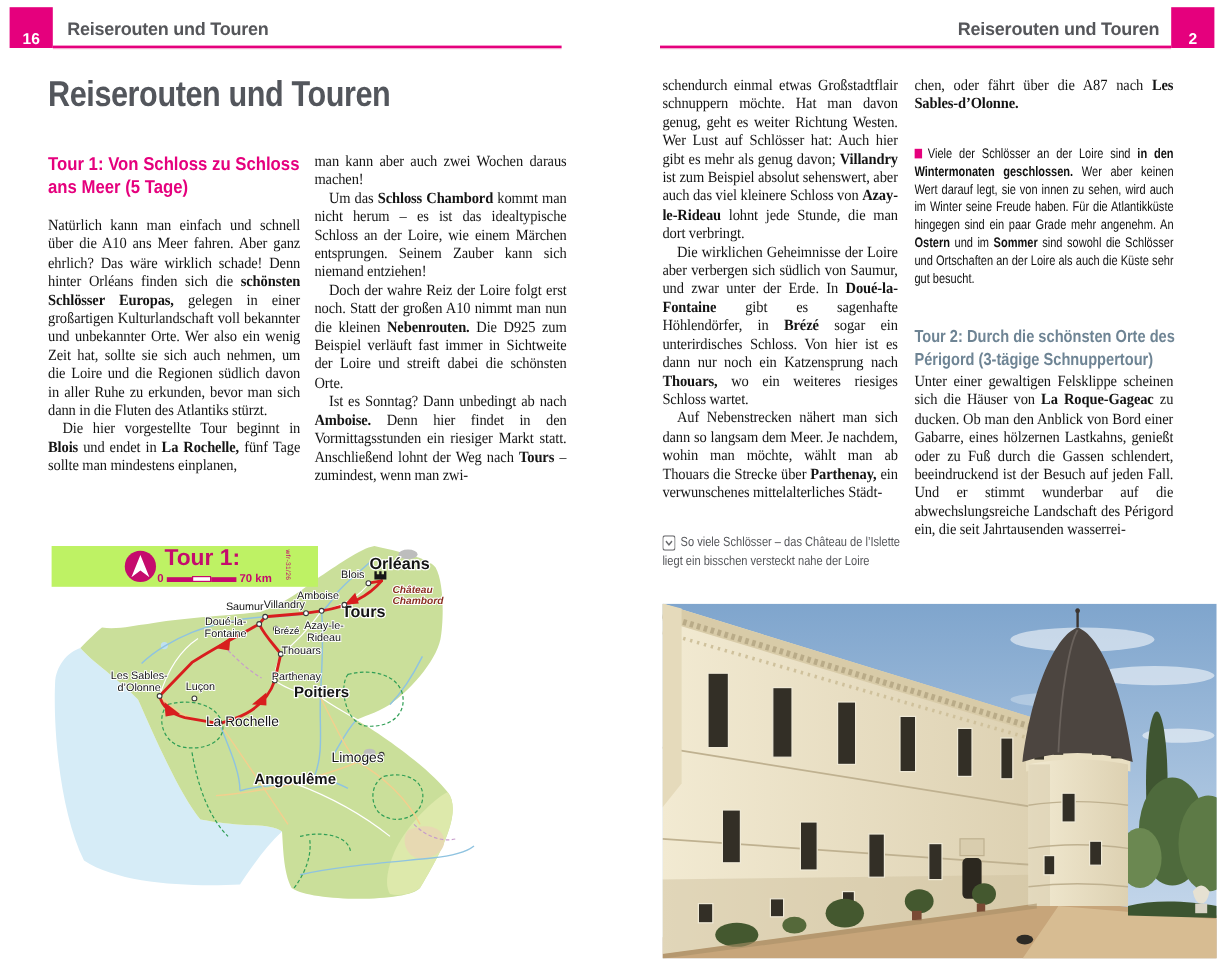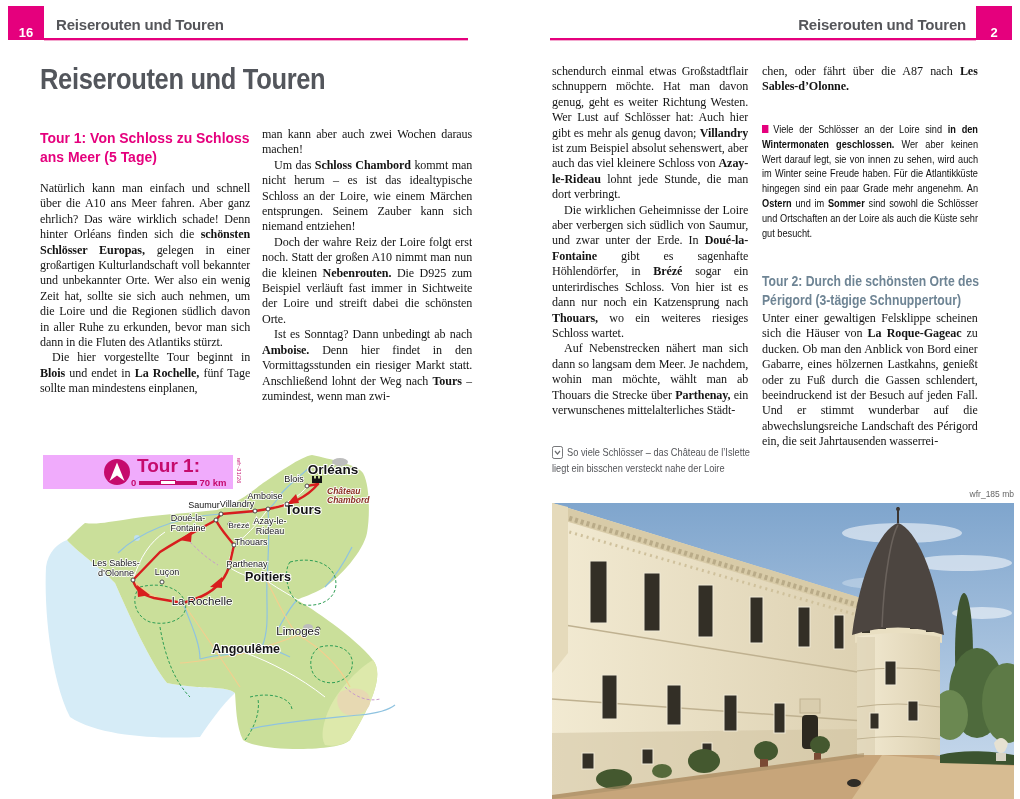--- a/index.html
+++ b/index.html
@@ -46,21 +46,21 @@
   .tip-bullet{display:inline-block;width:8px;height:8px;background:#e5007d;margin-right:6px;}
 
   
   .caption{position:absolute;left:552px;top:444px;width:244px;font-size:11px;line-height:16px;
            color:#55565a;transform:scaleX(0.84);transform-origin:0 0;}
   .caption .cap-icon{float:left;margin:2px 5px 0 0;}
 
   
   .map{position:absolute;left:40px;top:447px;width:405px;height:323px;}
   .map svg.basemap{position:absolute;left:0;top:0;}
-  .map-legend{position:absolute;left:3px;top:8px;width:190px;height:34px;background:#f0abfc;}
+  .map-legend{position:absolute;left:3px;top:8px;width:222px;height:34px;background:#bef264;}
   .legend-tour{position:absolute;left:94px;top:0px;font-size:19px;font-weight:bold;color:#c50b6d;white-space:nowrap;}
   .scale-row{position:absolute;left:88px;top:22px;display:flex;align-items:center;
              font-size:9.5px;font-weight:bold;color:#c50b6d;}
   .scale-row .seg{height:4px;display:inline-block;}
   .seg.m{width:21px;background:#c50b6d;}
   .seg.w{width:14px;background:#fff;border:1px solid #c50b6d;height:3px;}
   .legend-credit{position:absolute;left:193px;top:3px;font-size:5.5px;color:#c50b6d;
                  writing-mode:vertical-rl;letter-spacing:0.3px;}
   .compass{position:absolute;left:60px;top:3px;}
 
@@ -253,21 +253,20 @@
 
   <div class="tour-heading tour2">
     <span>Tour 2: Durch die schönsten Orte des</span><br>
     <span>Périgord (3-tägige Schnuppertour)</span>
   </div>
 
   <div id="tour2-para" class="serif-col">
       <p><span>Unter einer gewaltigen Felsklippe scheinen sich die Häuser von </span><span class="b">La Roque-Gageac</span><span> zu ducken. Ob man den Anblick von Bord einer Gabarre, eines hölzernen Lastkahns, genießt oder zu Fuß durch die Gassen schlendert, beeindruckend ist der Besuch auf jeden Fall. Und er stimmt wunderbar auf die abwechslungsreiche Landschaft des Périgord ein, die seit Jahrtausenden wasserrei-</span></p>
     </div>
 
-  <div class="photo-credit">wfr_185 mb</div>
 
   <div class="photo">
     <svg width="462" height="296" viewBox="0 0 462 296">
       <defs>
         <linearGradient id="sky" x1="0" y1="0" x2="0" y2="1">
           <stop offset="0" stop-color="#7fa5cd"></stop>
             <stop offset="1" stop-color="#cdddee"></stop>
         </linearGradient>
         <linearGradient id="stone" x1="0" y1="0" x2="1" y2="0">
           <stop offset="0" stop-color="#f2ead2"></stop>

